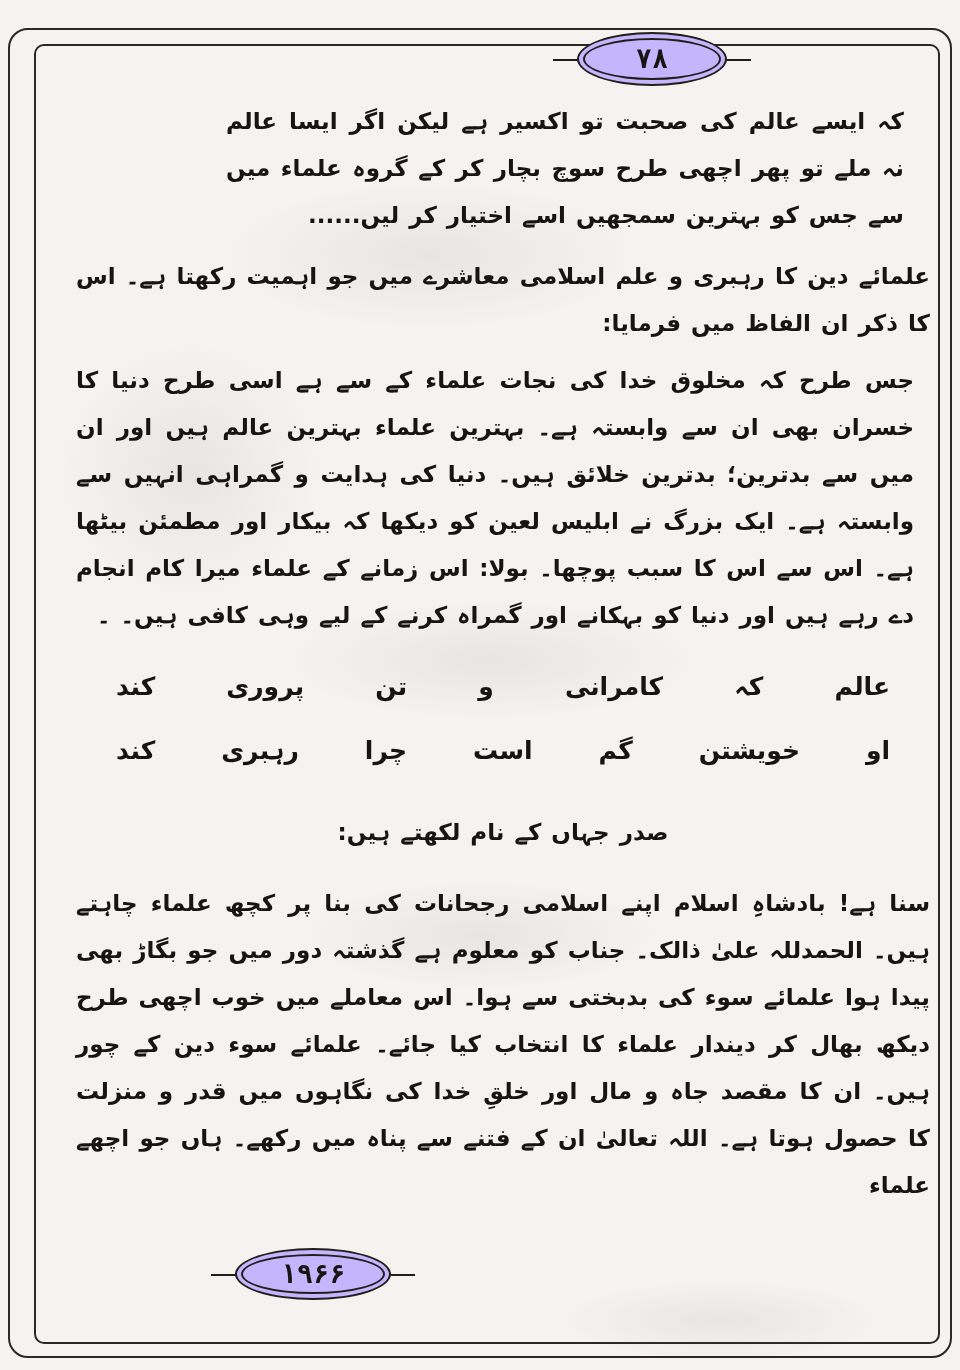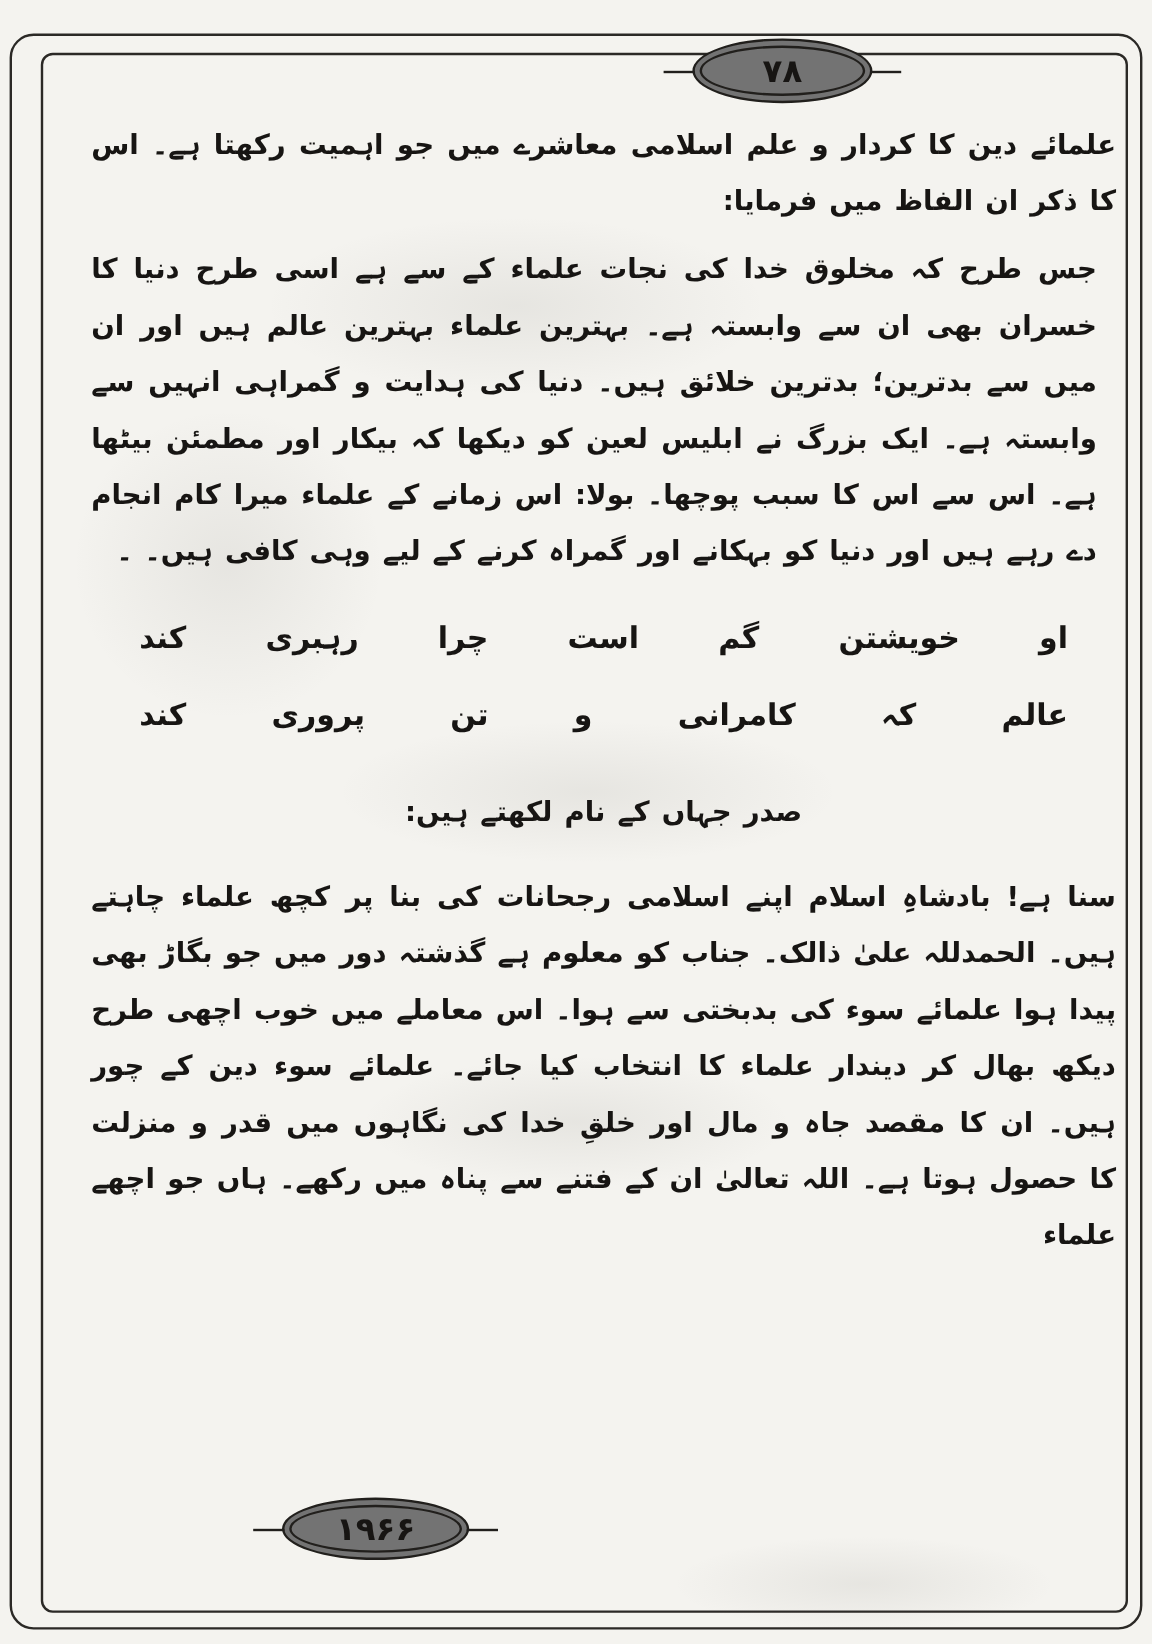--- a/index.html
+++ b/index.html
@@ -19,25 +19,26 @@
     pointer-events:none;
   }
   .frame-inner {
     position:absolute; top:44px; left:34px; right:20px; bottom:26px;
     border:2px solid #2b2926; border-radius:10px;
     pointer-events:none;
   }
   
   .cartouche {
     position:absolute;
-    background:#737373;
+    background:#c4b5fd;
     border:2px solid #211f1c;
     border-radius:50%;
     display:flex; align-items:center; justify-content:center;
     z-index:5;
+    font-family:Liberation Mono, monospace;
   }
   .cartouche::before {
     content:""; position:absolute; inset:4px;
     border:2px solid #211f1c; border-radius:50%;
   }
   .cartouche .tip-left, .cartouche .tip-right {
     position:absolute; top:50%; width:26px; height:2px; background:#211f1c;
   }
   .cartouche .tip-left  { left:-26px; }
   .cartouche .tip-right { right:-26px; }
@@ -96,28 +97,29 @@
   <div class="smudge smudge-5"></div>
 
   <div class="cartouche cartouche-top">
     <span class="tip-left"></span>
     <span class="num">۷۸</span>
     <span class="tip-right"></span>
   </div>
 
   <div class="content">
 
+    <p class="para para-indent">کہ ایسے عالم کی صحبت تو اکسیر ہے لیکن اگر ایسا عالم نہ ملے تو پھر اچھی طرح سوچ بچار کر کے گروہ علماء میں سے جس کو بہترین سمجھیں اسے اختیار کر لیں......</p>
 
-    <p class="para">علمائے دین کا کردار و علم اسلامی معاشرے میں جو اہمیت رکھتا ہے۔ اس کا ذکر ان الفاظ میں فرمایا:</p>
+    <p class="para">علمائے دین کا رہبری و علم اسلامی معاشرے میں جو اہمیت رکھتا ہے۔ اس کا ذکر ان الفاظ میں فرمایا:</p>
 
     <p class="para para-quote">جس طرح کہ مخلوق خدا کی نجات علماء کے سے ہے اسی طرح دنیا کا خسران بھی ان سے وابستہ ہے۔ بہترین علماء بہترین عالم ہیں اور ان میں سے بدترین؛ بدترین خلائق ہیں۔ دنیا کی ہدایت و گمراہی انہیں سے وابستہ ہے۔ ایک بزرگ نے ابلیس لعین کو دیکھا کہ بیکار اور مطمئن بیٹھا ہے۔ اس سے اس کا سبب پوچھا۔ بولا: اس زمانے کے علماء میرا کام انجام دے رہے ہیں اور دنیا کو بہکانے اور گمراہ کرنے کے لیے وہی کافی ہیں۔ ۔</p>
 
     <div class="couplet">
+      <p class="couplet-line">عالم کہ کامرانی و تن پروری کند</p>
       <p class="couplet-line">او خویشتن گم است چرا رہبری کند</p>
-      <p class="couplet-line">عالم کہ کامرانی و تن پروری کند</p>
     </div>
 
 
     <p class="heading">صدر جہاں کے نام لکھتے ہیں:</p>
 
     <p class="para">سنا ہے! بادشاہِ اسلام اپنے اسلامی رجحانات کی بنا پر کچھ علماء چاہتے ہیں۔ الحمدللہ علیٰ ذالک۔ جناب کو معلوم ہے گذشتہ دور میں جو بگاڑ بھی پیدا ہوا علمائے سوء کی بدبختی سے ہوا۔ اس معاملے میں خوب اچھی طرح دیکھ بھال کر دیندار علماء کا انتخاب کیا جائے۔ علمائے سوء دین کے چور ہیں۔ ان کا مقصد جاہ و مال اور خلقِ خدا کی نگاہوں میں قدر و منزلت کا حصول ہوتا ہے۔ اللہ تعالیٰ ان کے فتنے سے پناہ میں رکھے۔ ہاں جو اچھے علماء</p>
   </div>
 
   <div class="cartouche cartouche-bottom">
     <span class="tip-left"></span>

